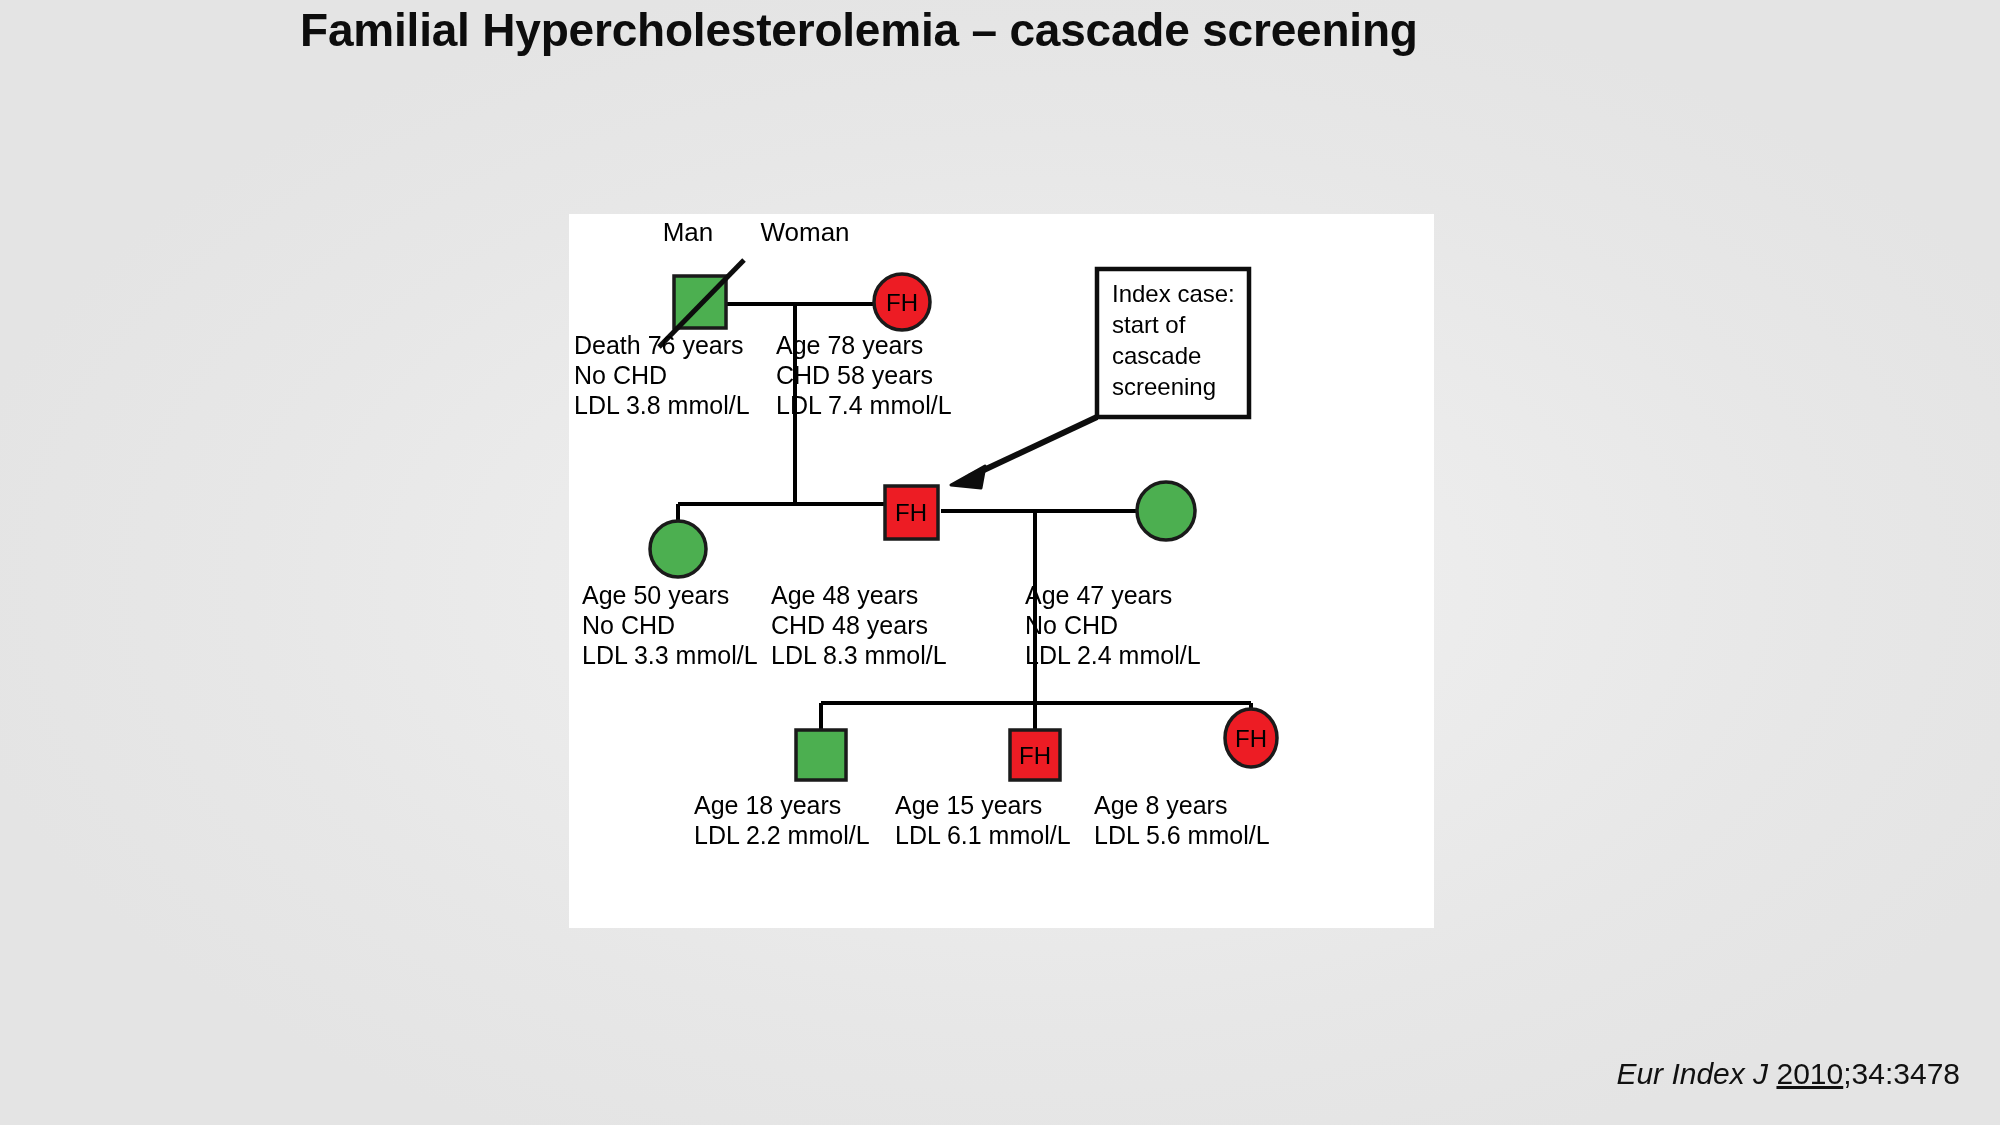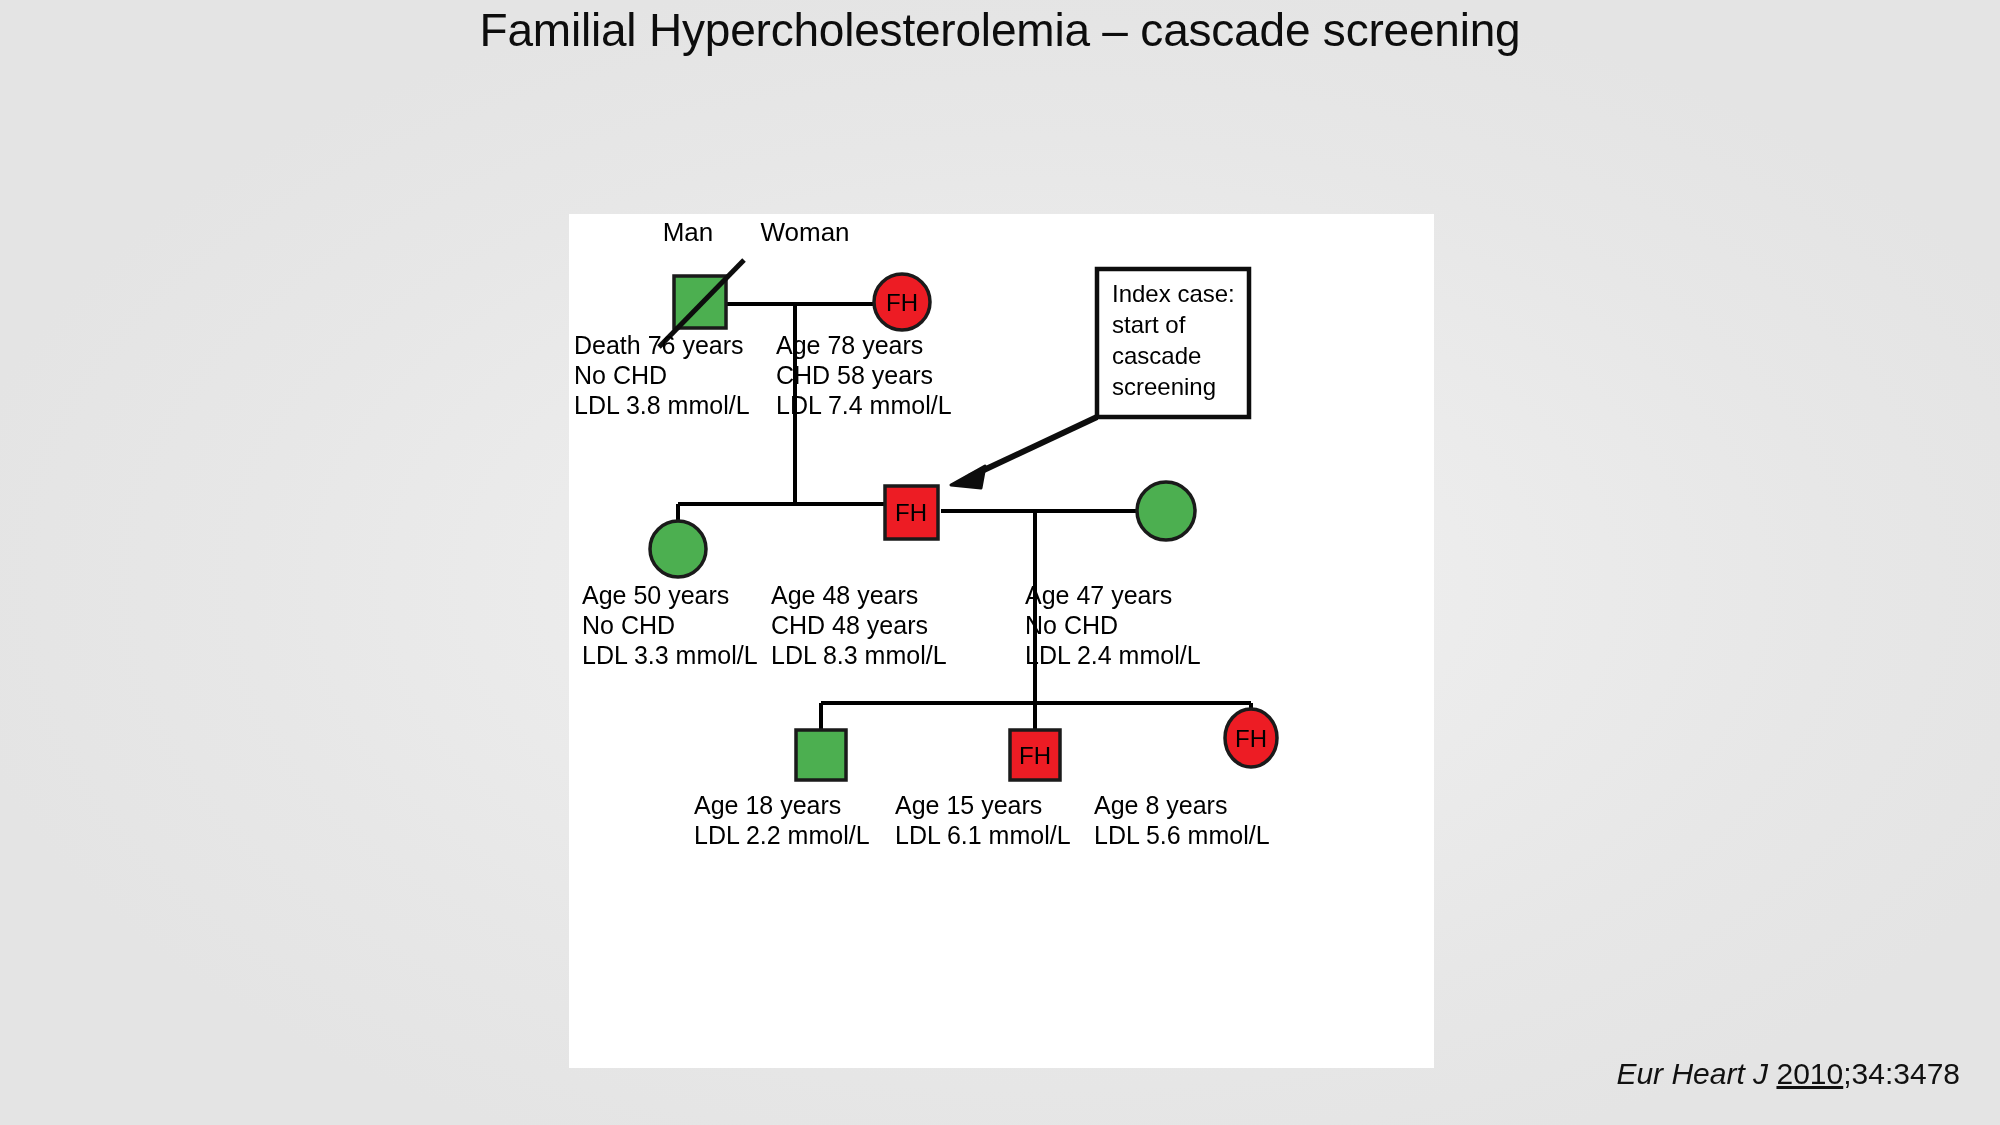--- a/index.html
+++ b/index.html
@@ -21,35 +21,34 @@
     background:
       radial-gradient(ellipse 1100px 620px at 52% 52%, #f2f2f2 0%, #ebebeb 45%, #e7e7e7 72%, #e4e4e4 100%);
   }
 
   
   .title {
     position: absolute;
     left: 300px;
     top: 4px;
     width: 1400px;
-    text-align: center;
     font-size: 46px;
     line-height: 1.15;
-    font-weight: 400;
+    font-weight: 700;
     color: #0d0d0d;
     letter-spacing: -0.2px;
   }
 
   
   .figure-panel {
     position: absolute;
     left: 569px;
     top: 214px;
     width: 865px;
-    height: 854px;
+    height: 714px;
     background: #ffffff;
     box-shadow: 0 0 0 0 rgba(0,0,0,0);
     overflow: hidden;
   }
   .fig-svg {
     display: block;
     width: 865px;
     height: 714px;
   }
 
@@ -178,16 +177,16 @@
         <ellipse class="sym-out" cx="682" cy="524" rx="26" ry="29" fill="#ED1C24"></ellipse>
         <text class="ped-fh" x="682" y="533" text-anchor="middle">FH</text>
       </g>
       <text class="ped-label" x="525" y="600">Age 8 years</text>
       <text class="ped-label" x="525" y="630">LDL 5.6 mmol/L</text>
 
     </svg>
   </div>
 
   <div class="citation">
-    <span class="jrnl">Eur Heart J</span><span>&nbsp;</span><span class="yr">2010</span><span>;34:3478</span>
+    <span class="jrnl">Eur Index J</span><span>&nbsp;</span><span class="yr">2010</span><span>;34:3478</span>
   </div>
 
 </div>
 
 </body></html>

